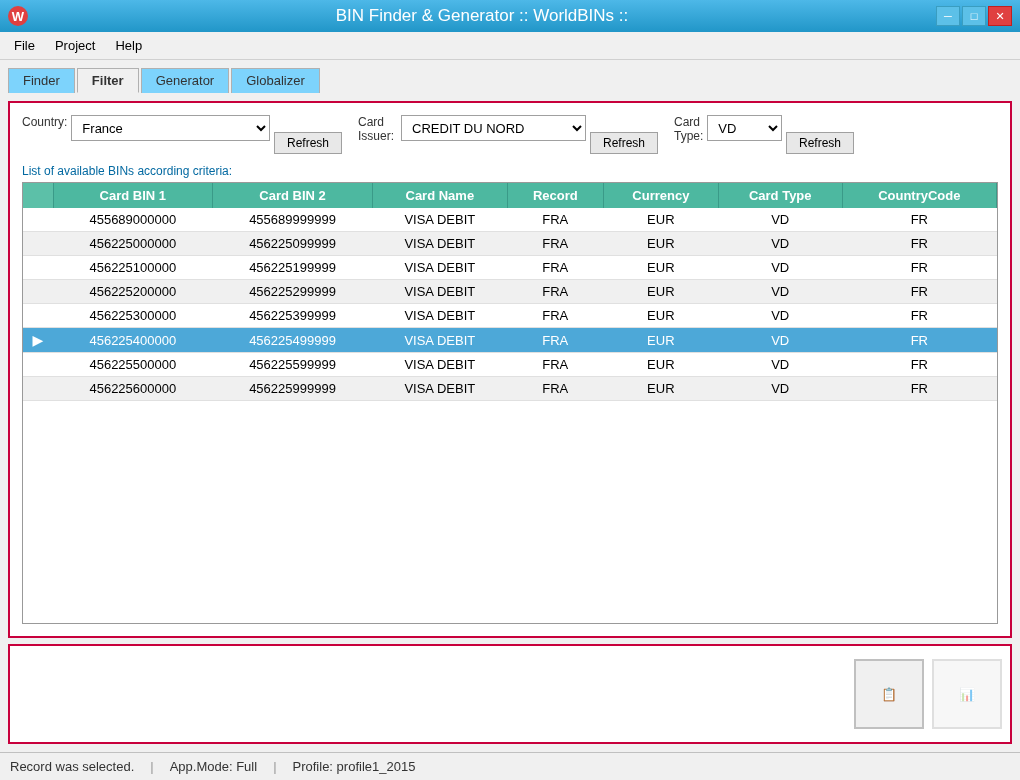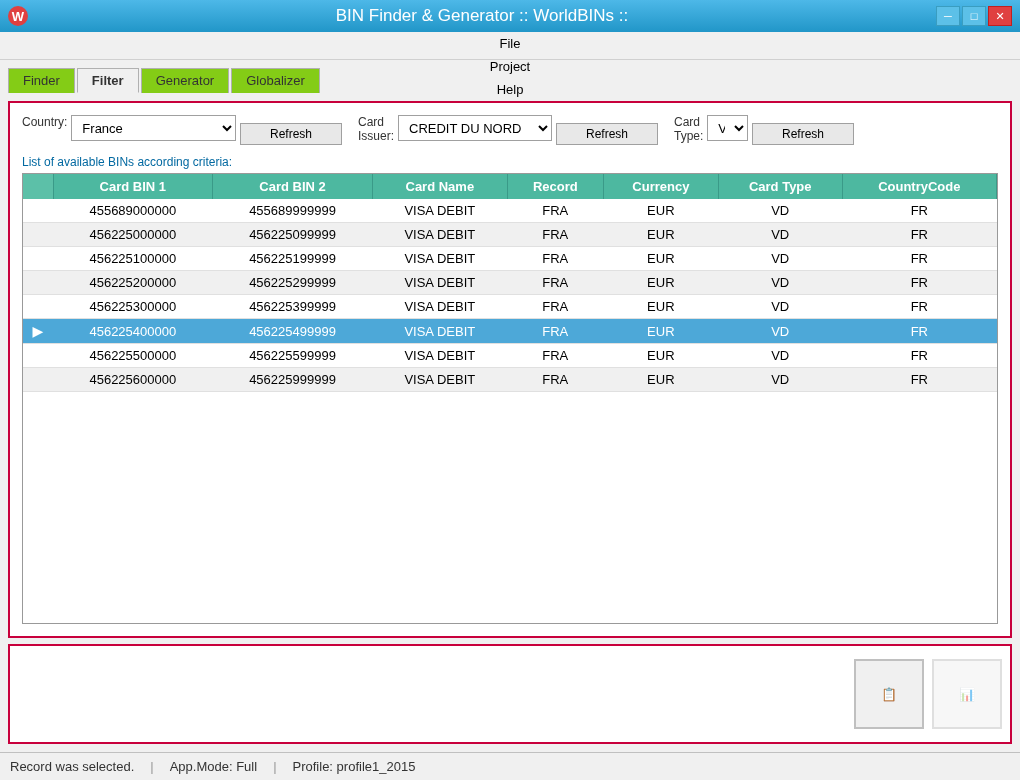--- a/index.html
+++ b/index.html
@@ -41,21 +41,20 @@
     .title-bar-btn.close { background: #e04040; border-color: #c02020; }
 
     
     .menu-bar {
       background: #f0f0f0;
       height: 28px;
       display: flex;
       align-items: center;
       padding: 0 4px;
       border-bottom: 1px solid #d0d0d0;
-      flex-direction: column;
     }
     .menu-item {
       padding: 4px 10px;
       cursor: pointer;
       color: #000;
     }
 
     
     .window-content {
       background: #f0f0f0;
@@ -66,21 +65,21 @@
     }
 
     
     .tab-bar {
       display: flex;
       gap: 2px;
       margin-bottom: 8px;
     }
     .tab {
       padding: 4px 14px;
-      background: #84cc16;
+      background: #7dd3fc;
       border: 1px solid #b0b0b0;
       border-bottom: none;
       cursor: pointer;
       color: #333;
       font-size: 13px;
     }
     .tab.active {
       background: #f0f0f0;
       border-bottom: 1px solid #f0f0f0;
       font-weight: bold;
@@ -121,22 +120,22 @@
       font-size: 13px;
       height: 26px;
     }
     .filter-group-country { flex: 1; max-width: 320px; }
     .filter-group-issuer { flex: 1; max-width: 300px; }
     .filter-group-type { flex: 0 0 180px; }
 
     .filter-group select { width: 100%; }
 
     .refresh-btn {
-      margin-top: 8px;
-      padding: 3px 29px;
+      margin-top: 17px;
+      padding: 3px 12px;
       background: #e8e8e8;
       border: 1px solid #a0a0a0;
       cursor: pointer;
       font-size: 12px;
       align-self: flex-end;
     }
 
     
     .list-section {
       flex: 1;

